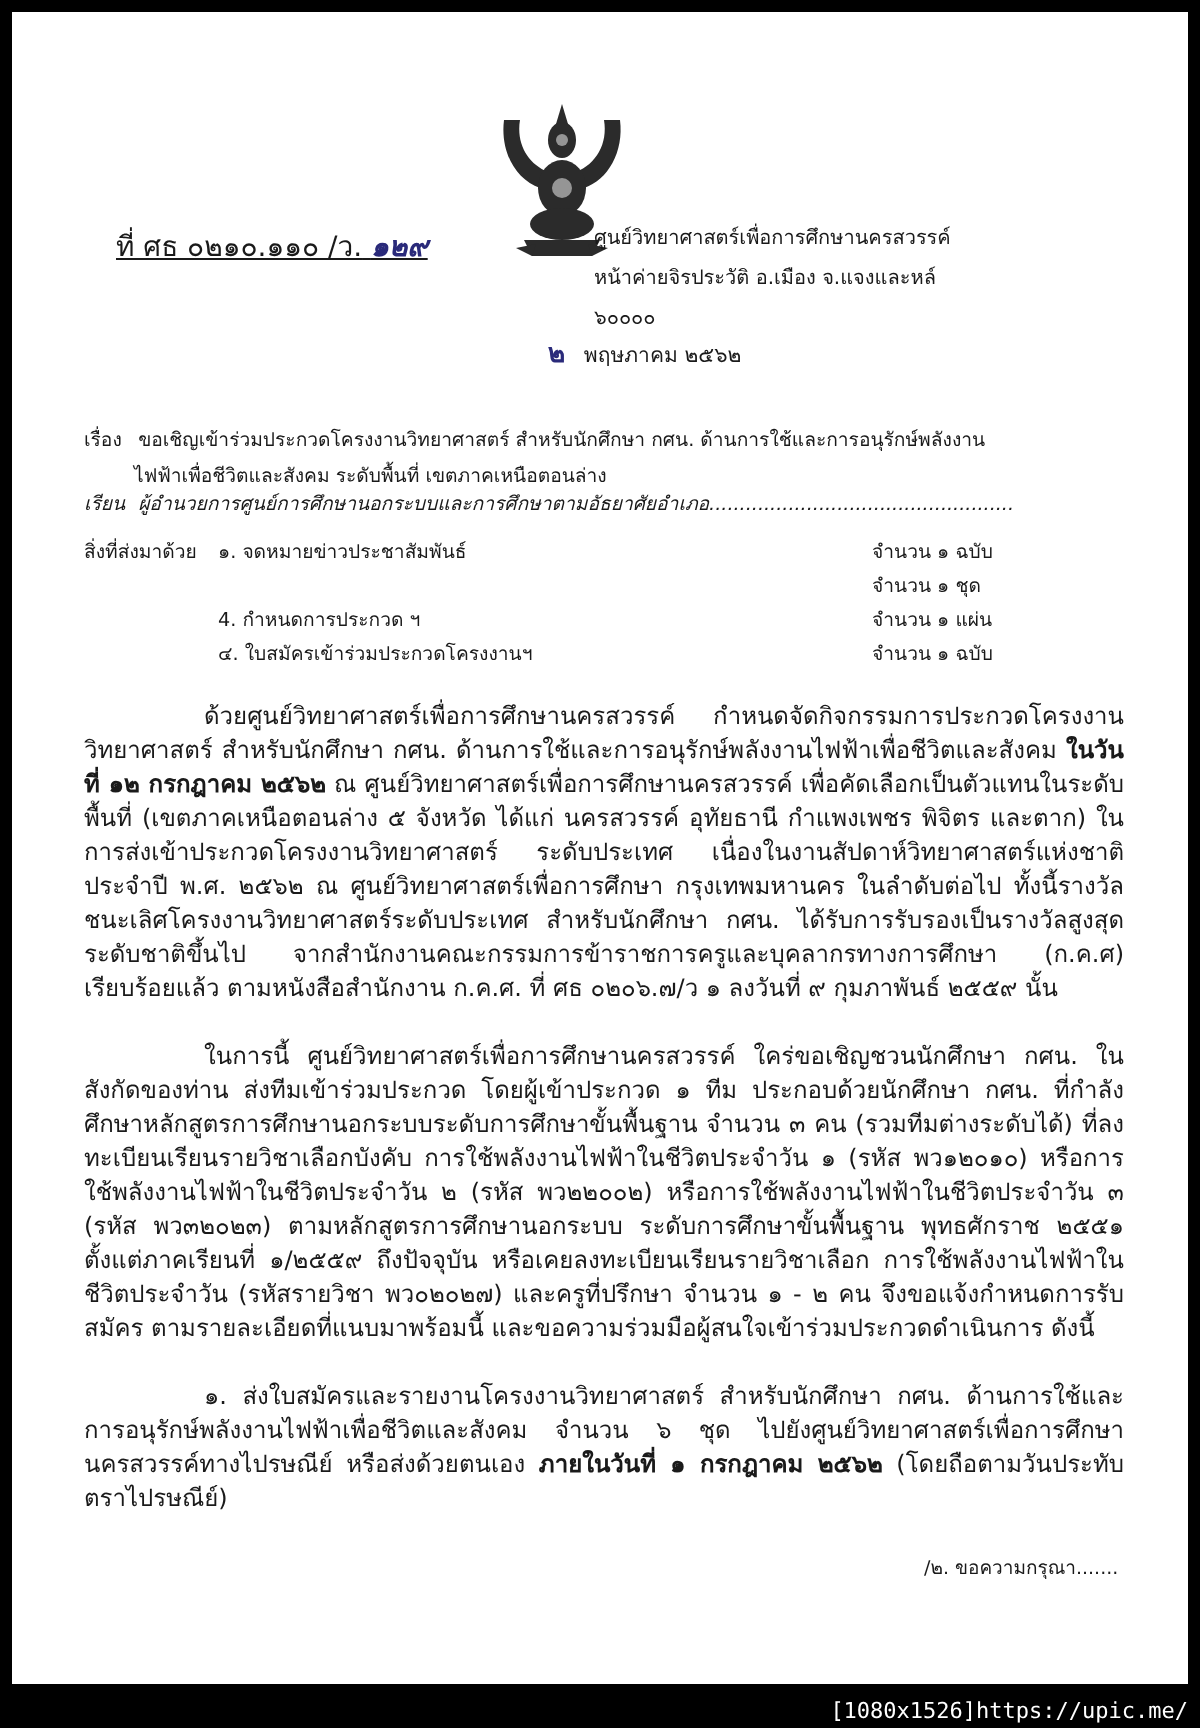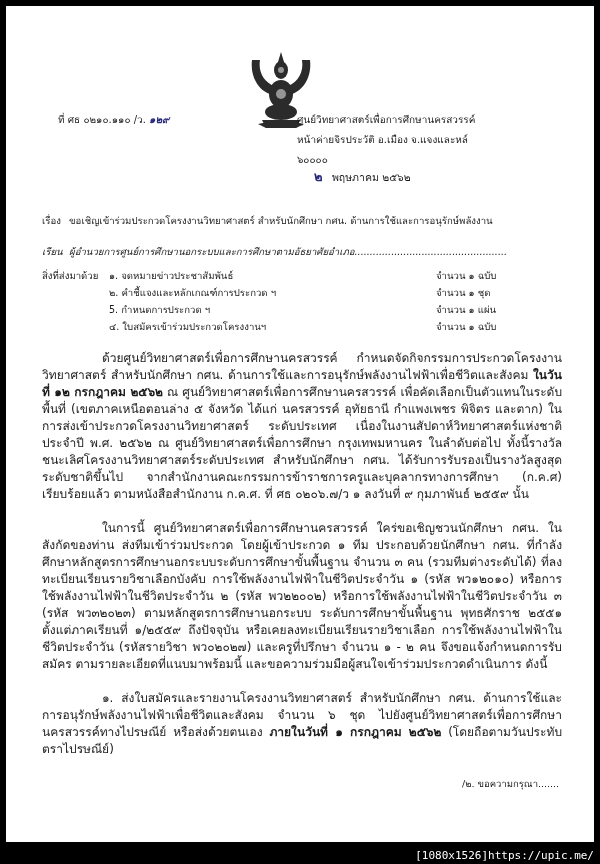--- a/index.html
+++ b/index.html
@@ -8,28 +8,28 @@
     font-family: "DejaVu Sans", "Liberation Sans", sans-serif;
   }
   .page {
     position: absolute; left: 6px; top: 6px; width: 588px; height: 836px;
     background: #ffffff; color: #1a1a1a; overflow: hidden;
   }
   .garuda {
     position: absolute; left: 242px; top: 40px; width: 66px; height: 88px;
   }
   .ref-no {
-    position: absolute; left: 52px; top: 106px; font-size: 10px;
+    position: absolute; left: 52px; top: 106px; font-size: 14px; text-decoration: underline;
   }
   .ref-no .hand { color: #2a2a7a; font-weight: bold; font-style: italic; }
   .org-address {
     position: absolute; left: 291px; top: 104px; font-size: 10px; line-height: 20px;
   }
   .date-line {
-    position: absolute; left: 268px; top: 160px; font-size: 10.5px; margin-left: 40px;
+    position: absolute; left: 268px; top: 160px; font-size: 10.5px;
   }
   .date-line .hand { color: #2a2a7a; font-weight: bold; font-size: 13px; margin-right: 6px; }
   .subject {
     position: absolute; left: 36px; top: 206px; width: 520px; font-size: 9.6px; line-height: 18px;
   }
   .subject .lbl { display: inline-block; width: 24px; }
   .subject .indent { padding-left: 25px; }
   .to-line {
     position: absolute; left: 36px; top: 238px; width: 520px; font-size: 9.6px;
     white-space: nowrap; overflow: hidden; font-style: italic;
@@ -97,39 +97,39 @@
   <div class="date-line">
     <span class="hand">๒</span>
     <span>พฤษภาคม  ๒๕๖๒</span>
   </div>
 
   <div class="subject">
     <div>
       <span class="lbl">เรื่อง</span>
       <span>ขอเชิญเข้าร่วมประกวดโครงงานวิทยาศาสตร์  สำหรับนักศึกษา กศน. ด้านการใช้และการอนุรักษ์พลังงาน</span>
     </div>
+    <div class="indent">ไฟฟ้าเพื่อชีวิตและสังคม ระดับพื้นที่  เขตภาคเหนือตอนล่าง</div>
   </div>
 
   <div class="to-line">
     <span class="lbl">เรียน</span>
     <span>ผู้อำนวยการศูนย์การศึกษานอกระบบและการศึกษาตามอัธยาศัยอำเภอ..................................................</span>
   </div>
 
   <div class="enclosures">
     <div class="enc-row">
       <span class="enc-lbl">สิ่งที่ส่งมาด้วย</span>
       <span class="enc-item">๑. จดหมายข่าวประชาสัมพันธ์</span>
       <span class="enc-qty">จำนวน  ๑  ฉบับ</span>
     </div>
     <div class="enc-row">
-      <span class="enc-item">๒. คำชี้แจงและหลักเกณฑ์การประกวด ฯ</span>
       <span class="enc-qty">จำนวน  ๑  ชุด</span>
     </div>
     <div class="enc-row">
-      <span class="enc-item">5. กำหนดการประกวด ฯ</span>
+      <span class="enc-item">4. กำหนดการประกวด ฯ</span>
       <span class="enc-qty">จำนวน  ๑  แผ่น</span>
     </div>
     <div class="enc-row">
       <span class="enc-item">๔. ใบสมัครเข้าร่วมประกวดโครงงานฯ</span>
       <span class="enc-qty">จำนวน  ๑  ฉบับ</span>
     </div>
   </div>
 
   <div class="para p1">
     <span class="first">ด้วยศูนย์วิทยาศาสตร์เพื่อการศึกษานครสวรรค์ กำหนดจัดกิจกรรมการประกวดโครงงานวิทยาศาสตร์  สำหรับนักศึกษา กศน. ด้านการใช้และการอนุรักษ์พลังงานไฟฟ้าเพื่อชีวิตและสังคม </span><b>ในวันที่ ๑๒ กรกฎาคม ๒๕๖๒</b><span> ณ ศูนย์วิทยาศาสตร์เพื่อการศึกษานครสวรรค์ เพื่อคัดเลือกเป็นตัวแทนในระดับพื้นที่ (เขตภาคเหนือตอนล่าง ๕ จังหวัด ได้แก่ นครสวรรค์ อุทัยธานี กำแพงเพชร พิจิตร และตาก) ในการส่งเข้าประกวดโครงงานวิทยาศาสตร์ ระดับประเทศ เนื่องในงานสัปดาห์วิทยาศาสตร์แห่งชาติ ประจำปี พ.ศ. ๒๕๖๒ ณ ศูนย์วิทยาศาสตร์เพื่อการศึกษา กรุงเทพมหานคร ในลำดับต่อไป ทั้งนี้รางวัลชนะเลิศโครงงานวิทยาศาสตร์ระดับประเทศ สำหรับนักศึกษา กศน. ได้รับการรับรองเป็นรางวัลสูงสุดระดับชาติขึ้นไป จากสำนักงานคณะกรรมการข้าราชการครูและบุคลากรทางการศึกษา (ก.ค.ศ) เรียบร้อยแล้ว ตามหนังสือสำนักงาน ก.ค.ศ. ที่ ศธ ๐๒๐๖.๗/ว ๑ ลงวันที่ ๙ กุมภาพันธ์ ๒๕๕๙ นั้น</span>

